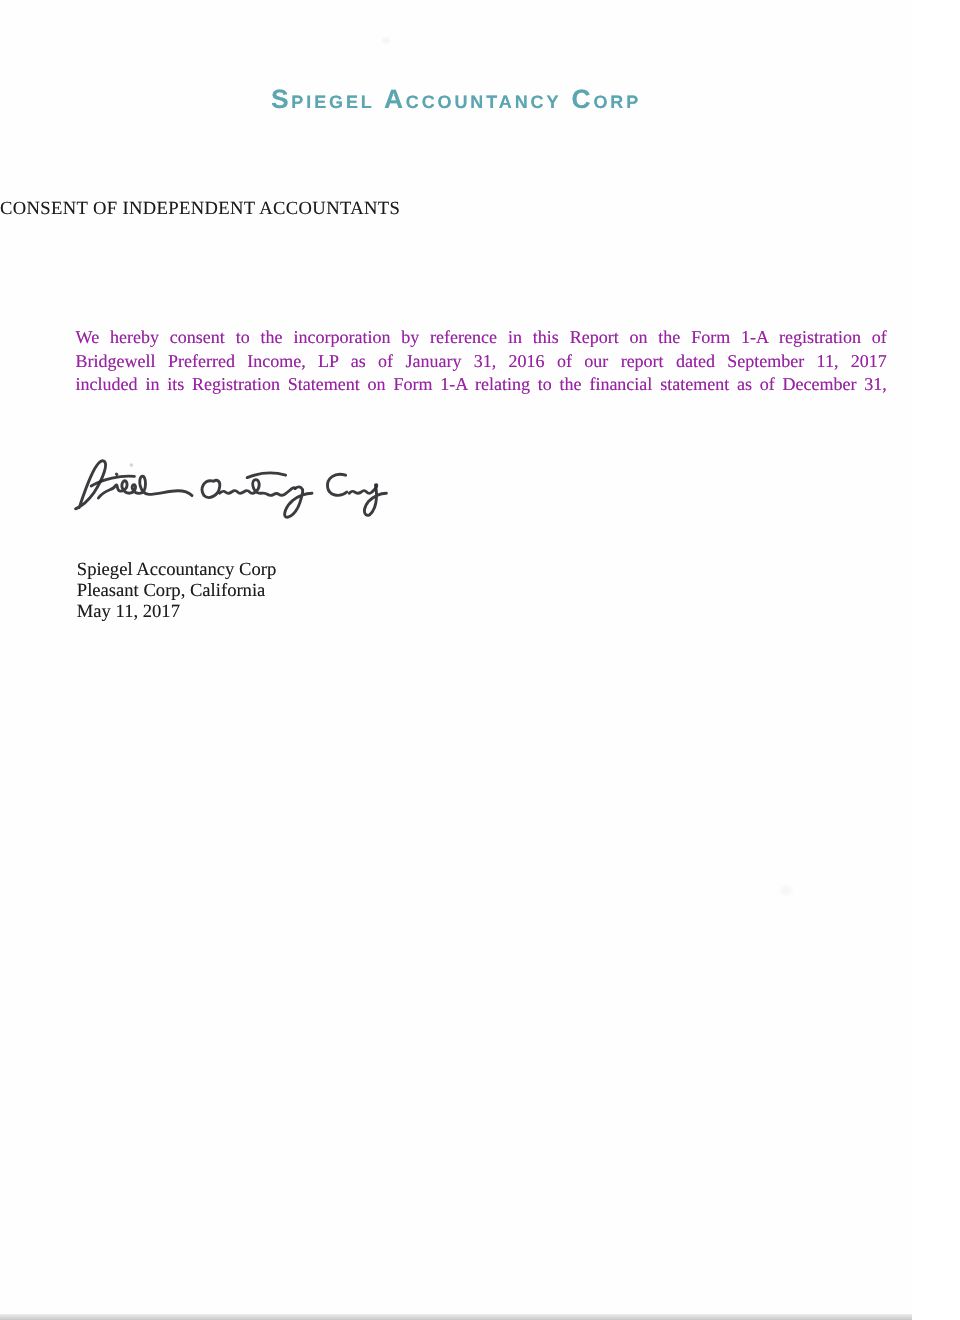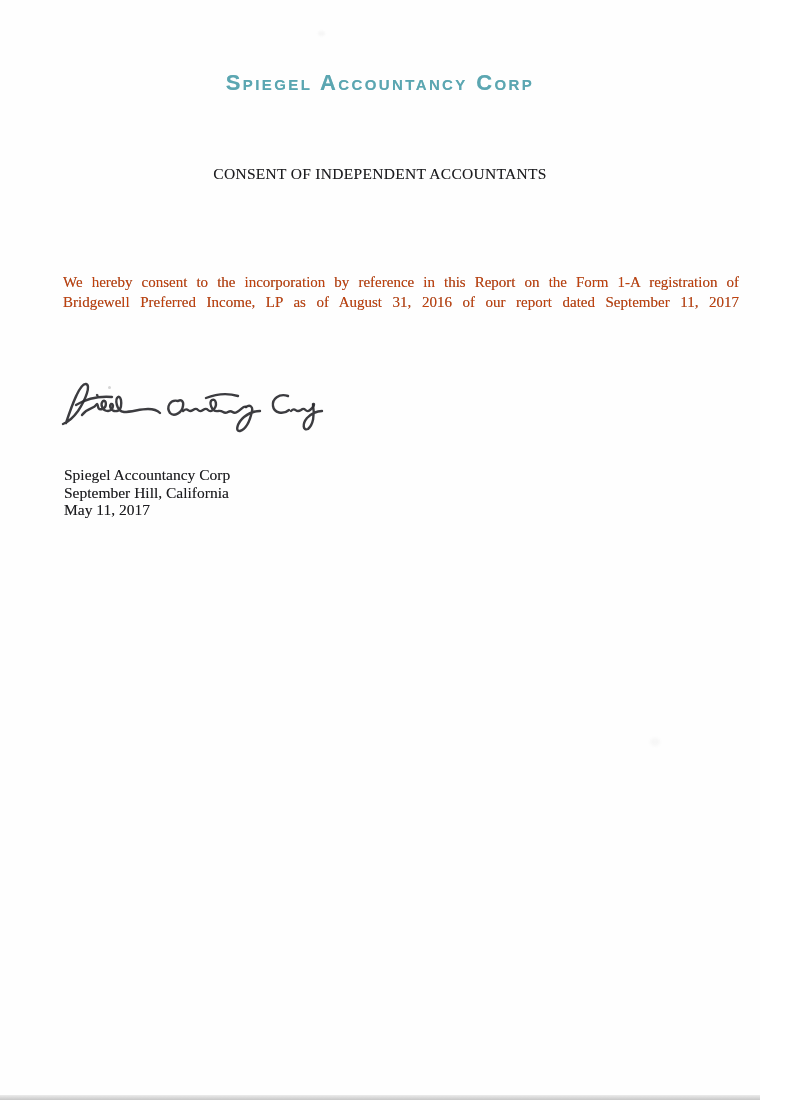--- a/index.html
+++ b/index.html
@@ -28,34 +28,34 @@
     font-size: 22px;
     letter-spacing: 2.4px;
     color: #5ba6b1;
     text-shadow: 0 0 0.5px rgba(91,166,177,0.55);
   }
   .doc-title {
     position: absolute;
     top: 165px;
     left: 0;
     width: 100%;
-    text-align: center;
+    text-align: left;
     font-size: 15.5px;
     letter-spacing: 0.3px;
     color: #1b1b1e;
     text-shadow: 0 0 0.4px rgba(0,0,0,0.35);
   }
   .body-par {
     position: absolute;
     top: 273px;
     left: 63px;
     width: 676px;
     font-size: 15px;
     line-height: 19.5px;
-    color: #c2410c;
+    color: #a21caf;
     text-shadow: 0 0 0.45px rgba(0,0,0,0.4);
   }
   .body-line {
     text-align: justify;
   }
   .body-line.justify-full {
     text-align-last: justify;
   }
   .signature-wrap {
     position: absolute;
@@ -123,21 +123,22 @@
 <body>
 
 <div class="page">
 
   <div class="letterhead">Spiegel Accountancy Corp</div>
 
   <div class="doc-title">CONSENT OF INDEPENDENT ACCOUNTANTS</div>
 
   <div class="body-par">
     <div class="body-line justify-full">We hereby consent to the incorporation by reference in this Report on the Form 1-A registration of</div>
-    <div class="body-line justify-full">Bridgewell Preferred Income, LP as of August 31, 2016 of our report dated September 11, 2017</div>
+    <div class="body-line justify-full">Bridgewell Preferred Income, LP as of January 31, 2016 of our report dated September 11, 2017</div>
+    <div class="body-line justify-full">included in its Registration Statement on Form 1-A relating to the financial statement as of December 31,</div>
   </div>
 
   <div class="signature-wrap" aria-label="Spiegel Accountancy Corp">
     <svg viewBox="0 0 272 66" xmlns="http://www.w3.org/2000/svg">
 
       <path class="sig-stroke" d="M 10,52 C 16,34 24,12 30,13 C 35,14 30,28 22,40 C 17,47 12,51 7,53"></path>
       <path class="sig-stroke" d="M 26,44 C 32,36 38,38 40,34 C 43,30 40,40 46,38 C 52,36 50,28 47,30 C 44,33 46,40 52,40 C 58,39 58,32 55,33 C 53,35 55,41 61,40 C 67,39 66,24 62,26 C 59,28 60,40 68,41 C 76,41 84,38 92,38 C 98,38 102,40 104,42"></path>
       <path class="sig-stroke" d="M 20,34 C 30,28 44,25 56,26"></path>
       <path class="sig-stroke" d="M 41,24 L 41.4,24.4"></path>
 
@@ -147,21 +148,21 @@
       <path class="sig-stroke" d="M 190,36 C 194,33 197,36 196,40 C 194,50 190,58 184,60 C 179,61 181,52 188,46 C 193,42 199,40 204,40"></path>
 
       <path class="sig-stroke" d="M 232,25 C 223,22 216,28 217,35 C 218,42 227,44 233,39"></path>
       <path class="sig-stroke" d="M 235,40 C 240,35 239,43 245,39 C 250,35 249,43 254,39 C 258,36 259,32 257,33"></path>
       <path class="sig-stroke" d="M 257,34 C 259,44 257,54 252,58 C 247,60 246,53 251,47 C 256,42 262,40 266,40"></path>
     </svg>
   </div>
 
   <div class="signoff">
     <div>Spiegel Accountancy Corp</div>
-    <div>September Hill, California</div>
+    <div>Pleasant Corp, California</div>
     <div>May 11, 2017</div>
   </div>
 
   <div class="edge-right"></div>
   <div class="edge-right-white"></div>
   <div class="edge-bottom"></div>
   <div class="speck speck-a"></div>
   <div class="speck speck-b"></div>
   <div class="speck speck-c"></div>
 

